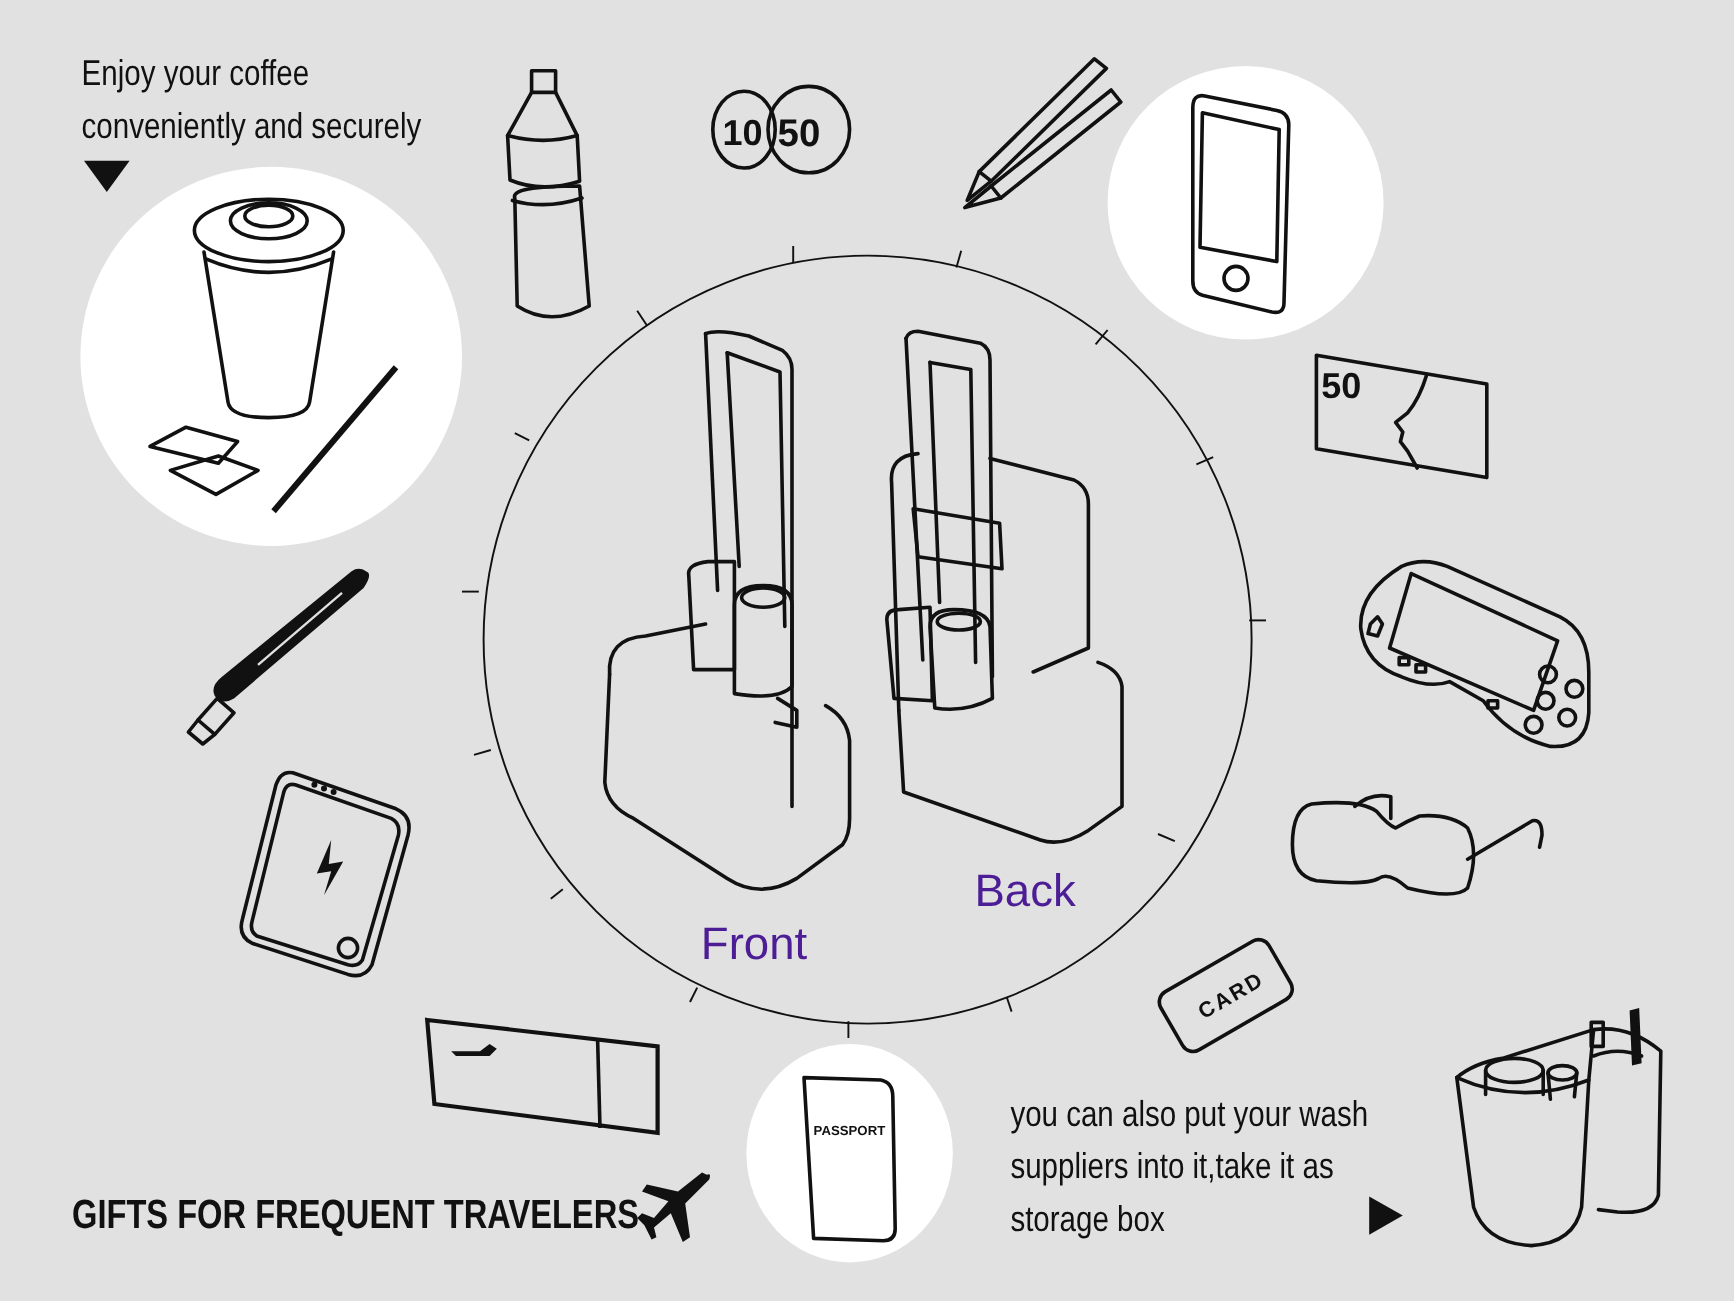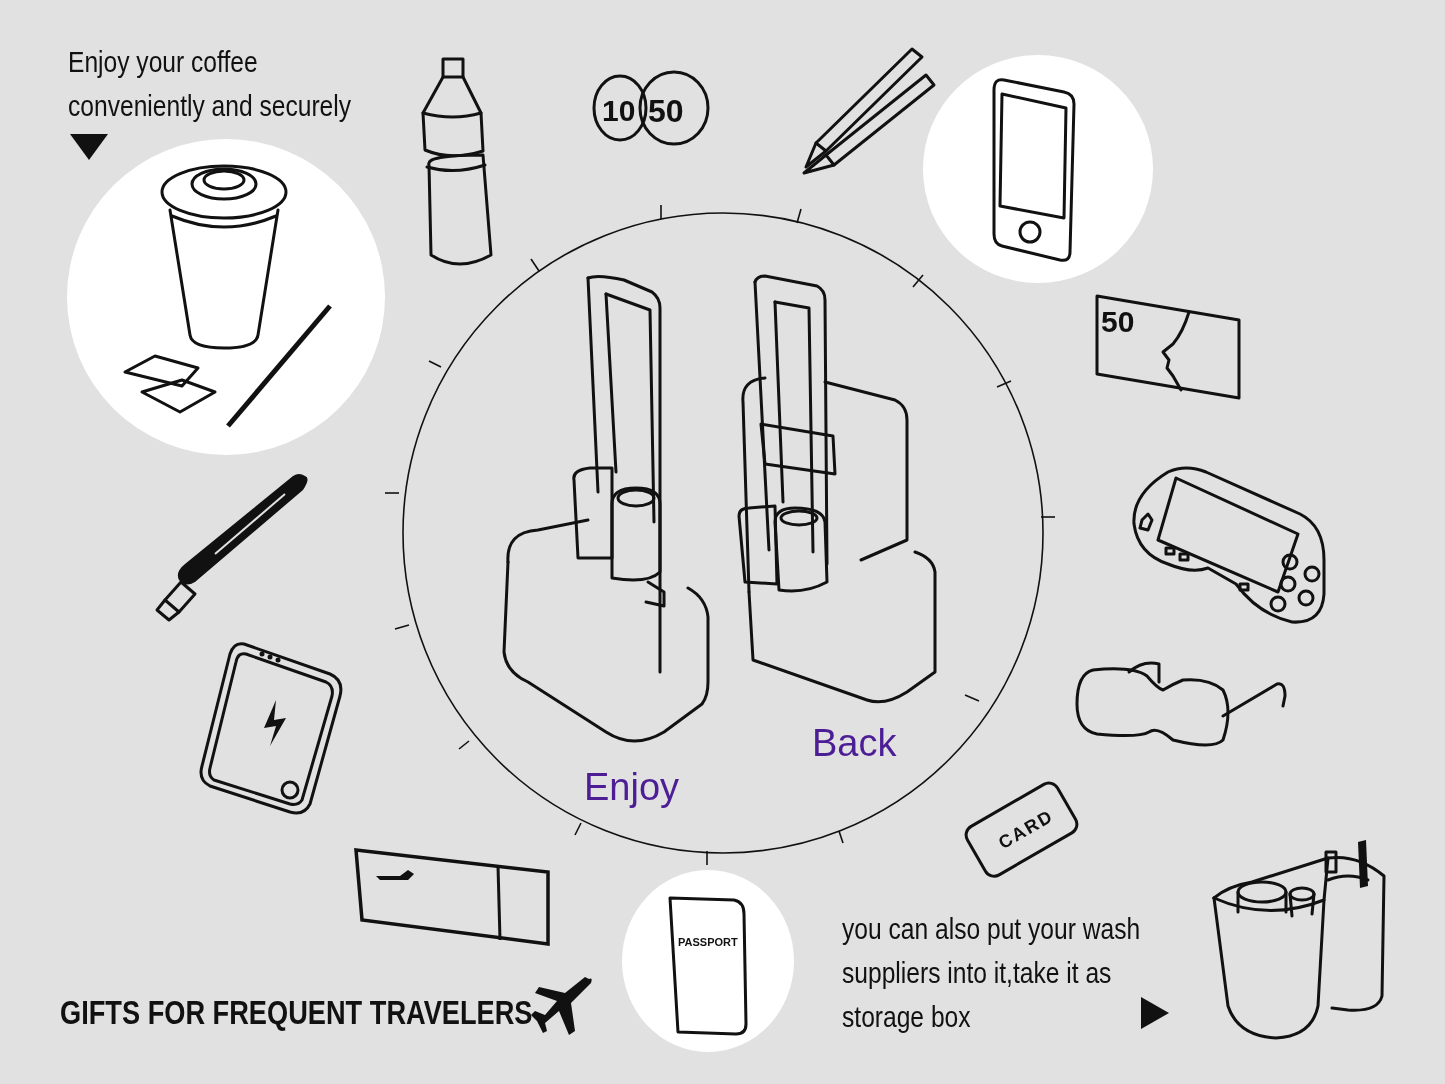--- a/index.html
+++ b/index.html
@@ -152,21 +152,21 @@
   <path class="stroke" d="M40 30 L48 230"></path>
   <path class="stroke" d="M30 106 Q6 108 8 130 L14 320"></path>
   <path class="stroke" d="M90 110 L160 128 Q172 134 172 148 L172 268 L126 288"></path>
   <path class="stroke" d="M26 152 L98 164 L100 202 L30 192 Z"></path>
   <path class="stroke" d="M14 320 L18 388 L132 428 Q150 434 172 420 L200 400 L200 300 Q198 286 180 280"></path>
   <path class="stroke" d="M4 244 Q4 236 14 236 L40 234 L42 312 L10 310 Z"></path>
   <path class="stroke" d="M40 250 Q40 236 60 236 Q88 236 90 250 L92 310 Q70 322 44 318 Z"></path>
   <ellipse class="stroke" cx="64" cy="246" rx="18" ry="7"></ellipse>
 </svg>
 
-<div class="abs label-big" style="left:584px; top:766px;">Enjoy</div>
+<div class="abs label-big" style="left:584px; top:766px;">Front</div>
 <div class="abs label-big" style="left:812px; top:722px;">Back</div>
 
 <svg style="left:155px; top:468px;" width="160" height="160">
   <path d="M150 8 Q156 10 148 22 L40 114 Q30 120 24 112 Q20 104 30 96 L138 8 Q144 4 150 8 Z" fill="#111"></path>
   <path d="M60 86 L130 26" stroke="#e1e1e1" stroke-width="2" fill="none"></path>
   <path class="stroke" d="M26 114 L40 126 L24 144 L10 132 Z"></path>
   <path class="stroke" d="M10 132 L2 142 L14 152 L24 144"></path>
 </svg>
 
 <svg style="left:198px; top:640px;" width="150" height="180">

